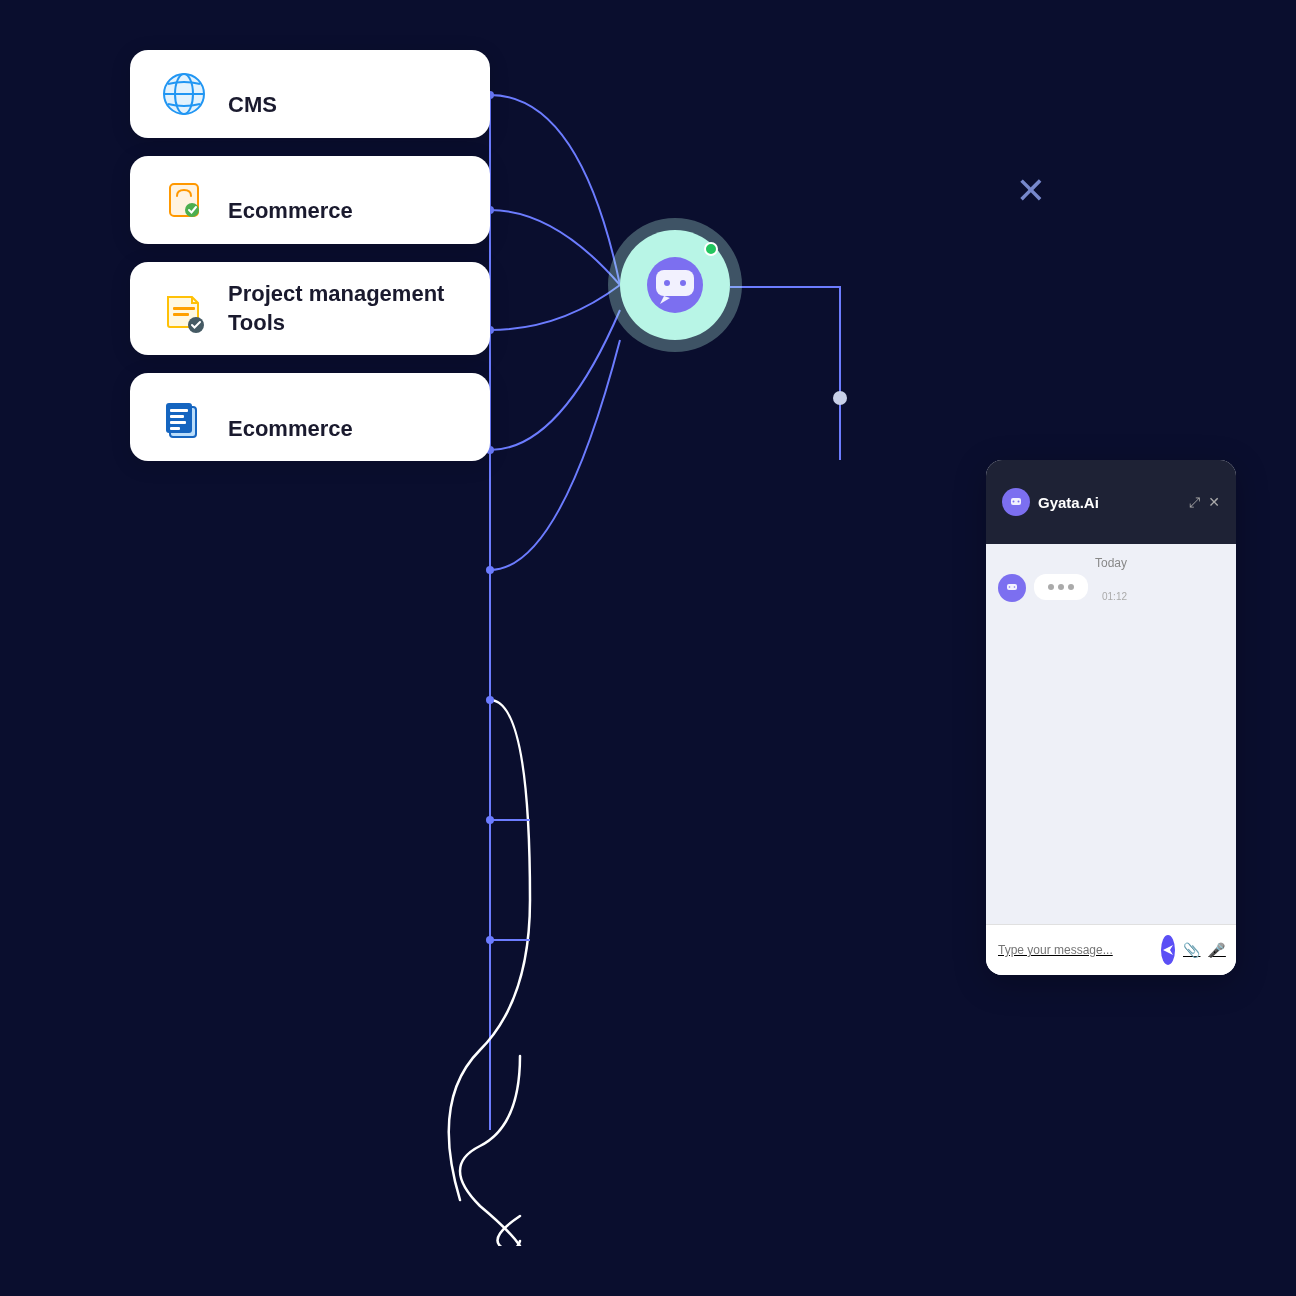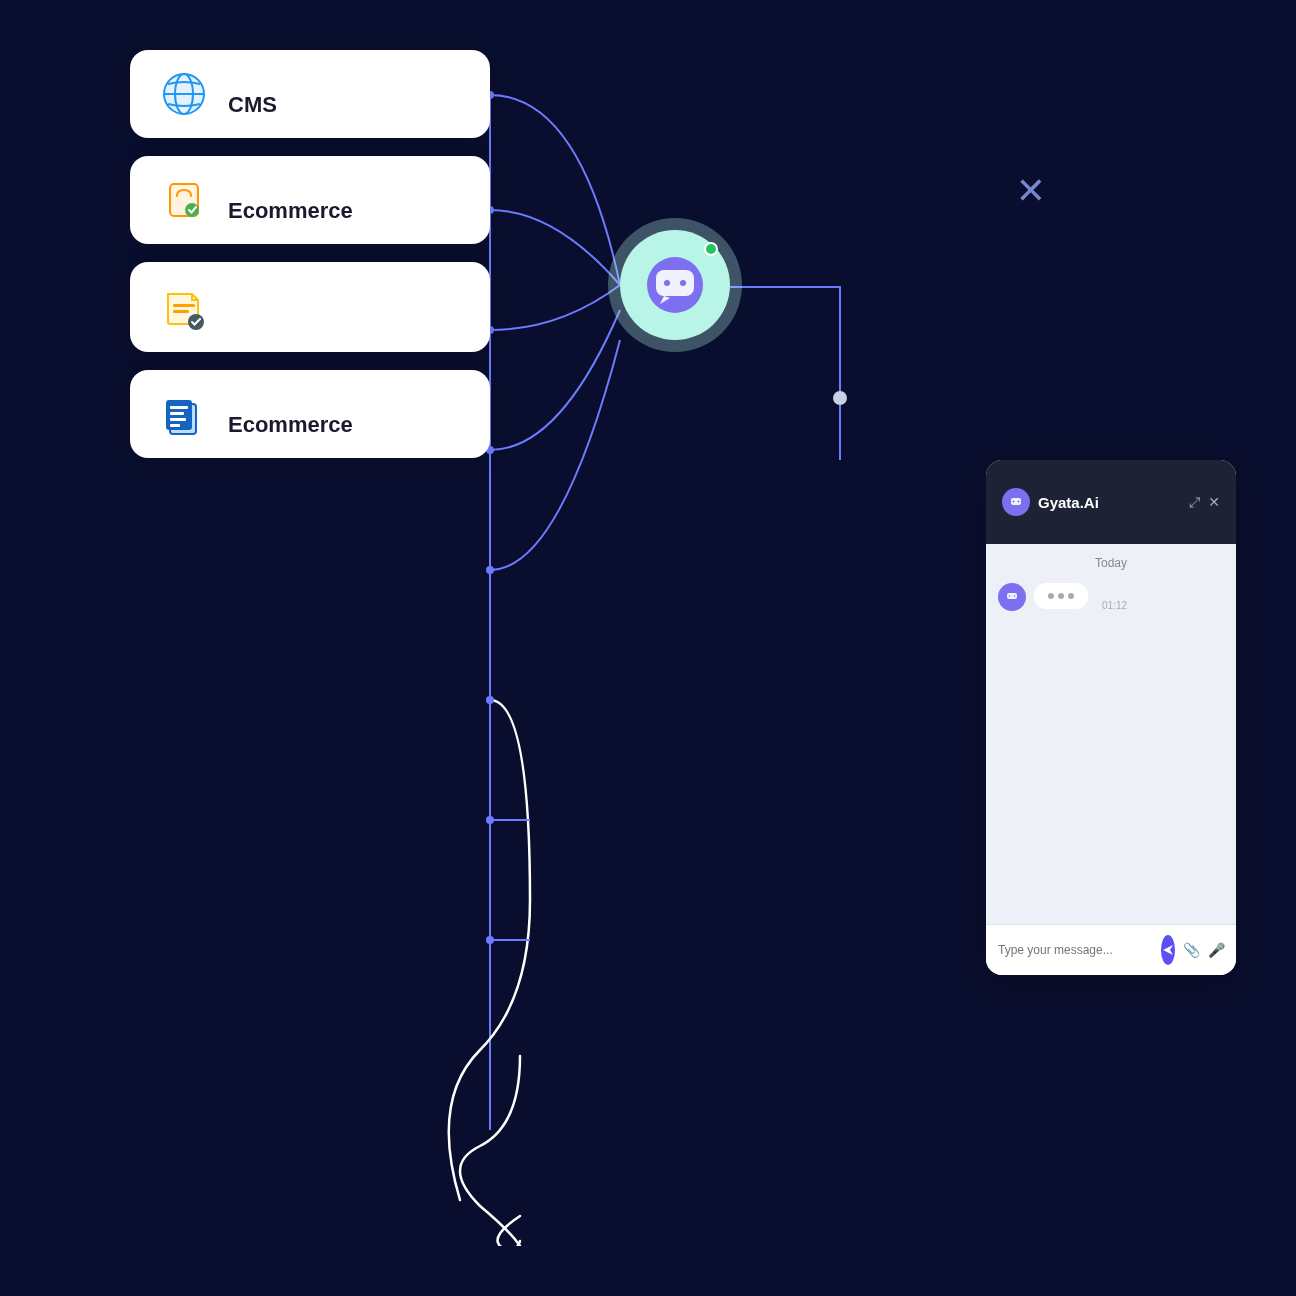--- a/index.html
+++ b/index.html
@@ -148,21 +148,21 @@
       min-height: 380px;
       background: #eef0f7;
       display: flex;
       flex-direction: column;
     }
 
     .chat-date {
       text-align: center;
       font-size: 12px;
       color: #888;
-      margin-bottom: 13px;
+      margin-bottom: 4px;
     }
 
     .chat-message {
       display: flex;
       align-items: flex-start;
       gap: 8px;
       margin-bottom: 8px;
     }
 
     .chat-avatar {
@@ -193,20 +193,21 @@
       margin-left: auto;
     }
 
     .chat-footer {
       background: white;
       padding: 10px 12px;
       display: flex;
       align-items: center;
       gap: 8px;
       border-top: 1px solid #e0e0e0;
+      text-decoration: underline;
     }
 
     .chat-input-field {
       flex: 1;
       border: none;
       outline: none;
       font-size: 12px;
       color: #999;
       background: transparent;
     }
@@ -324,20 +325,21 @@
     <div class="icon-wrapper">
       <svg width="48" height="48" viewBox="0 0 48 48">
         <path d="M8 10 L8 38 Q8 40 10 40 L38 40 L38 16 L32 10 Z" fill="#fff8e1" stroke="#ffc107" stroke-width="2"></path>
         <path d="M32 10 L32 16 L38 16" fill="none" stroke="#ffc107" stroke-width="2"></path>
         <rect x="13" y="20" width="22" height="3" rx="1" fill="#ffa000"></rect>
         <rect x="13" y="26" width="16" height="3" rx="1" fill="#ffa000"></rect>
         <circle cx="36" cy="38" r="8" fill="#455a64"></circle>
         <path d="M32 38 L34.5 40.5 L40 35" stroke="white" stroke-width="2" fill="none" stroke-linecap="round"></path>
       </svg>
     </div>
+    <span class="card-label">Project management Tools</span>
   </div>
 
   <div class="integration-card">
     <div class="icon-wrapper">
       <svg width="48" height="48" viewBox="0 0 48 48">
         <rect x="10" y="14" width="26" height="30" rx="3" fill="#bbdefb" stroke="#1565c0" stroke-width="2"></rect>
         <rect x="6" y="10" width="26" height="30" rx="3" fill="#1565c0"></rect>
         <rect x="10" y="16" width="18" height="3" rx="1" fill="white"></rect>
         <rect x="10" y="22" width="14" height="3" rx="1" fill="white"></rect>
         <rect x="10" y="28" width="16" height="3" rx="1" fill="white"></rect>

